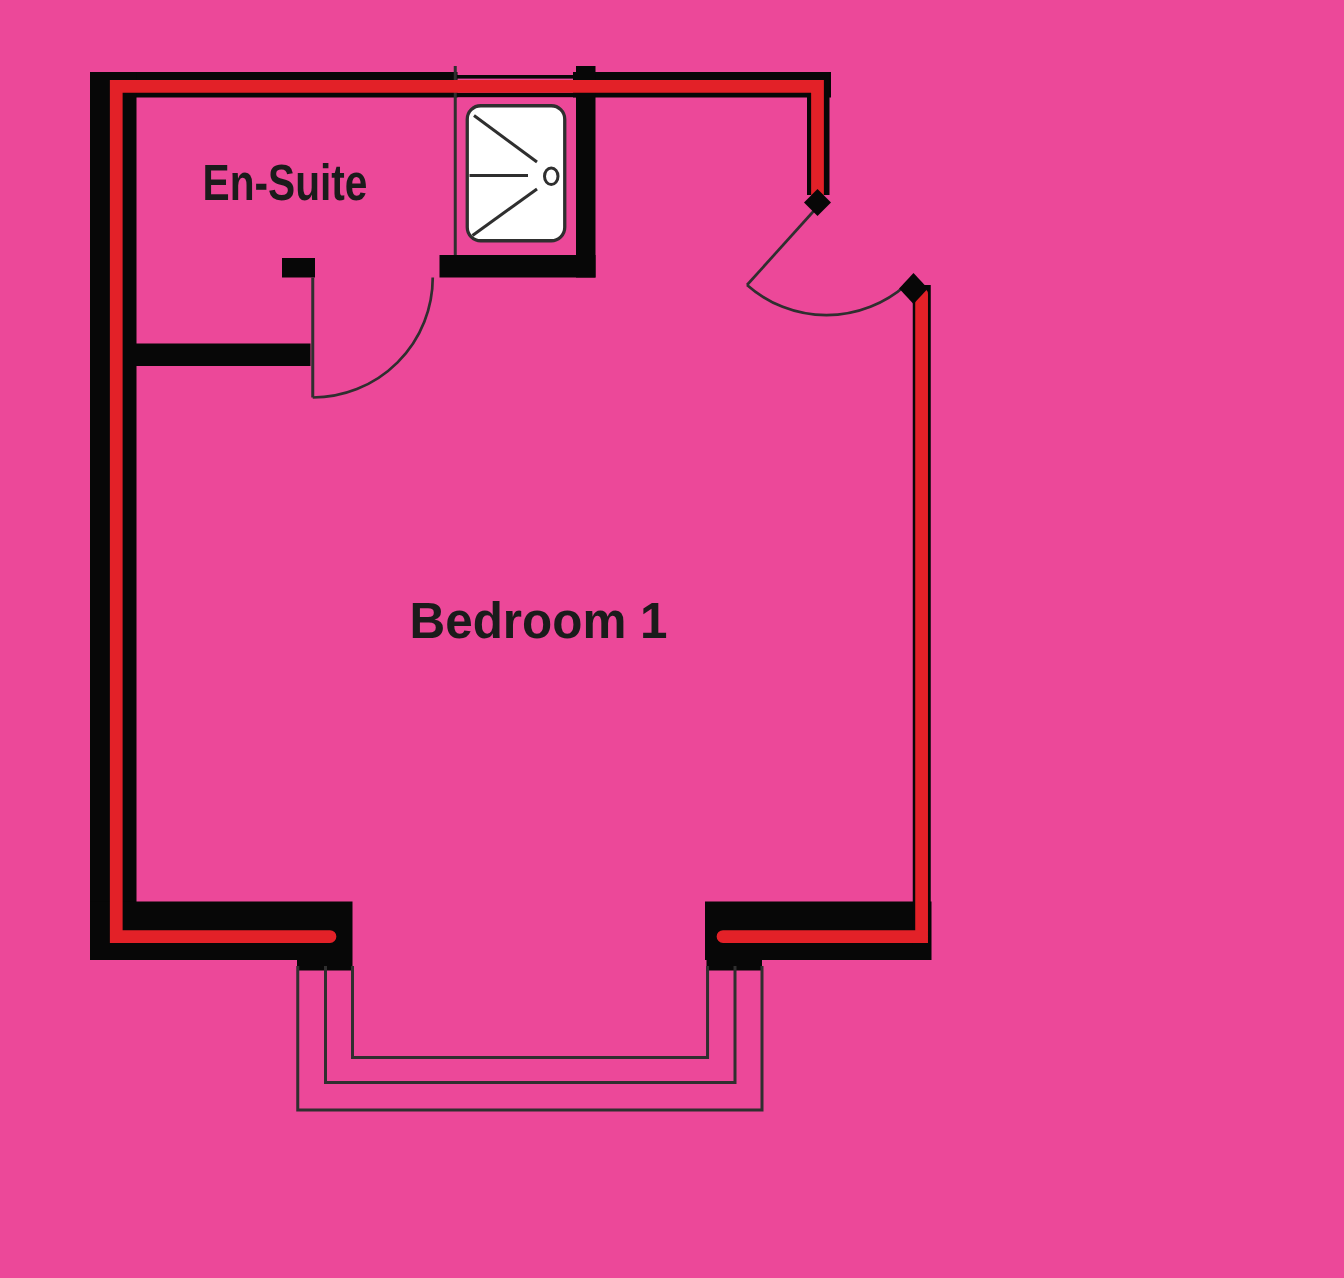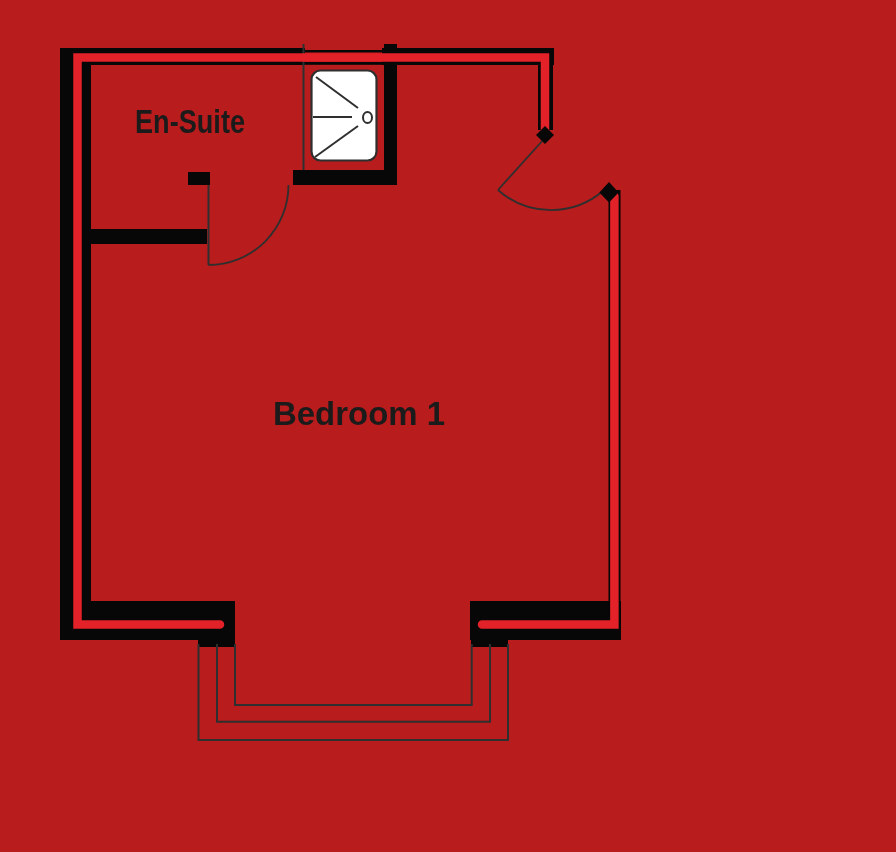--- a/index.html
+++ b/index.html
@@ -7,21 +7,21 @@
     padding: 0;
     width: 896px;
     height: 852px;
     background: #ffffff;
     overflow: hidden;
   }
   #plan-wrap {
     position: relative;
     width: 896px;
     height: 852px;
-    background: #b91c1c;
+    background: #ec4899;
   }
   svg { display: block; }
   .plan-label {
     font-family: "Liberation Sans", sans-serif;
     font-weight: 700;
     fill: #1b1b1b;
   }
 </style>
 </head>
 <body>

